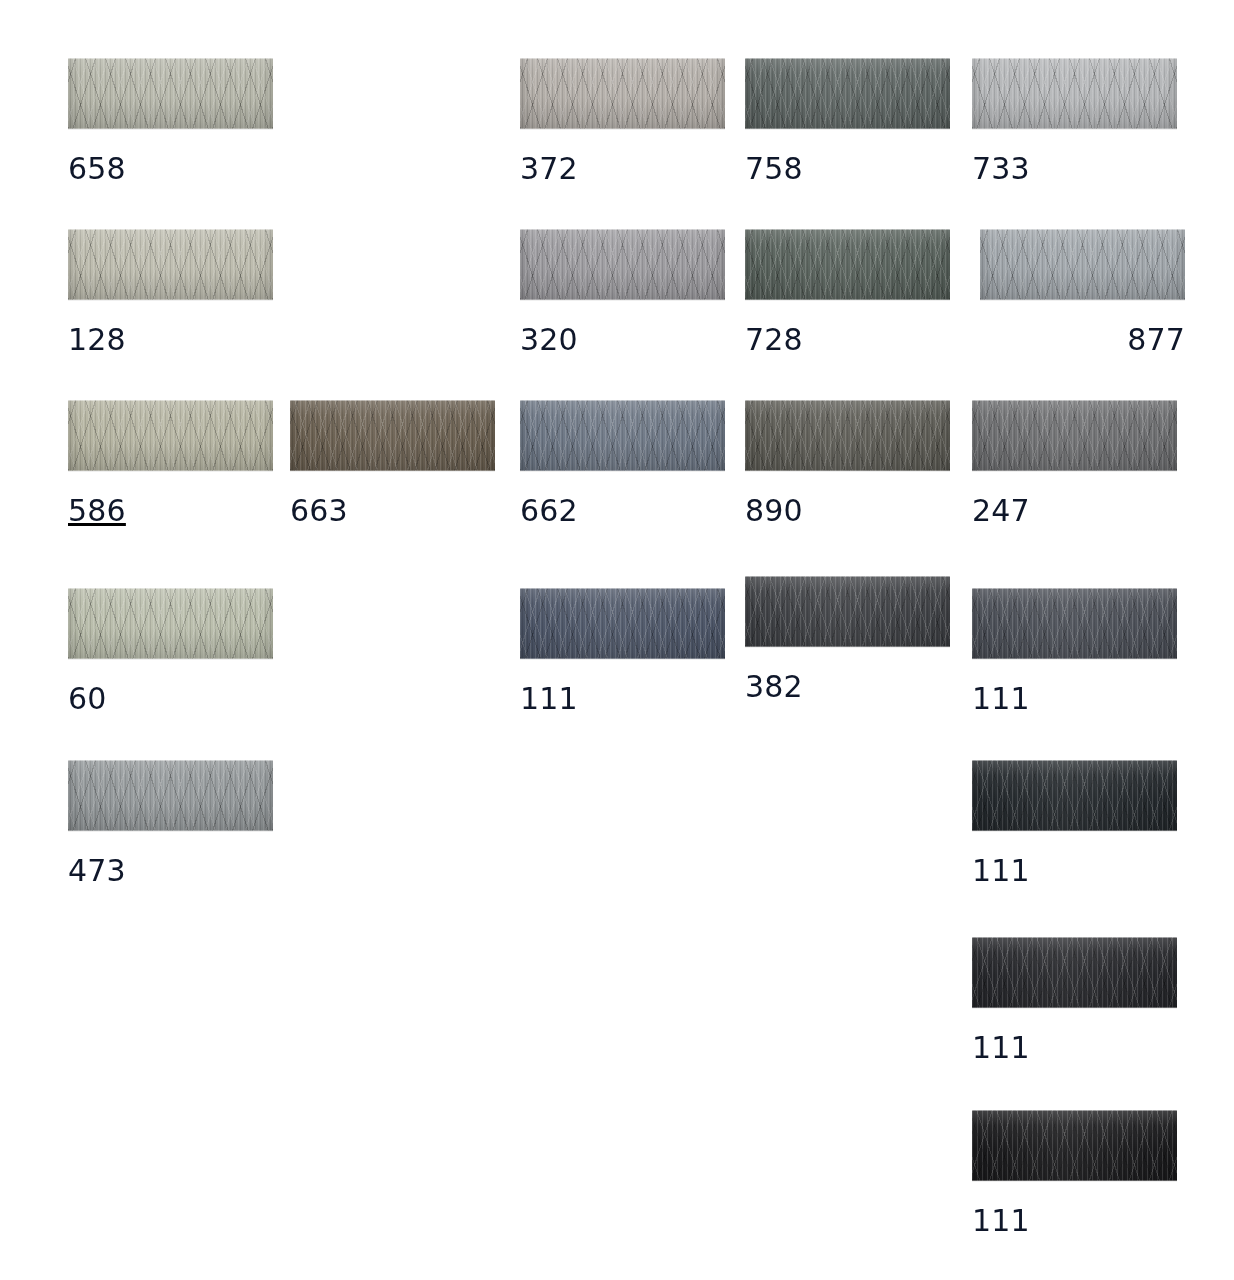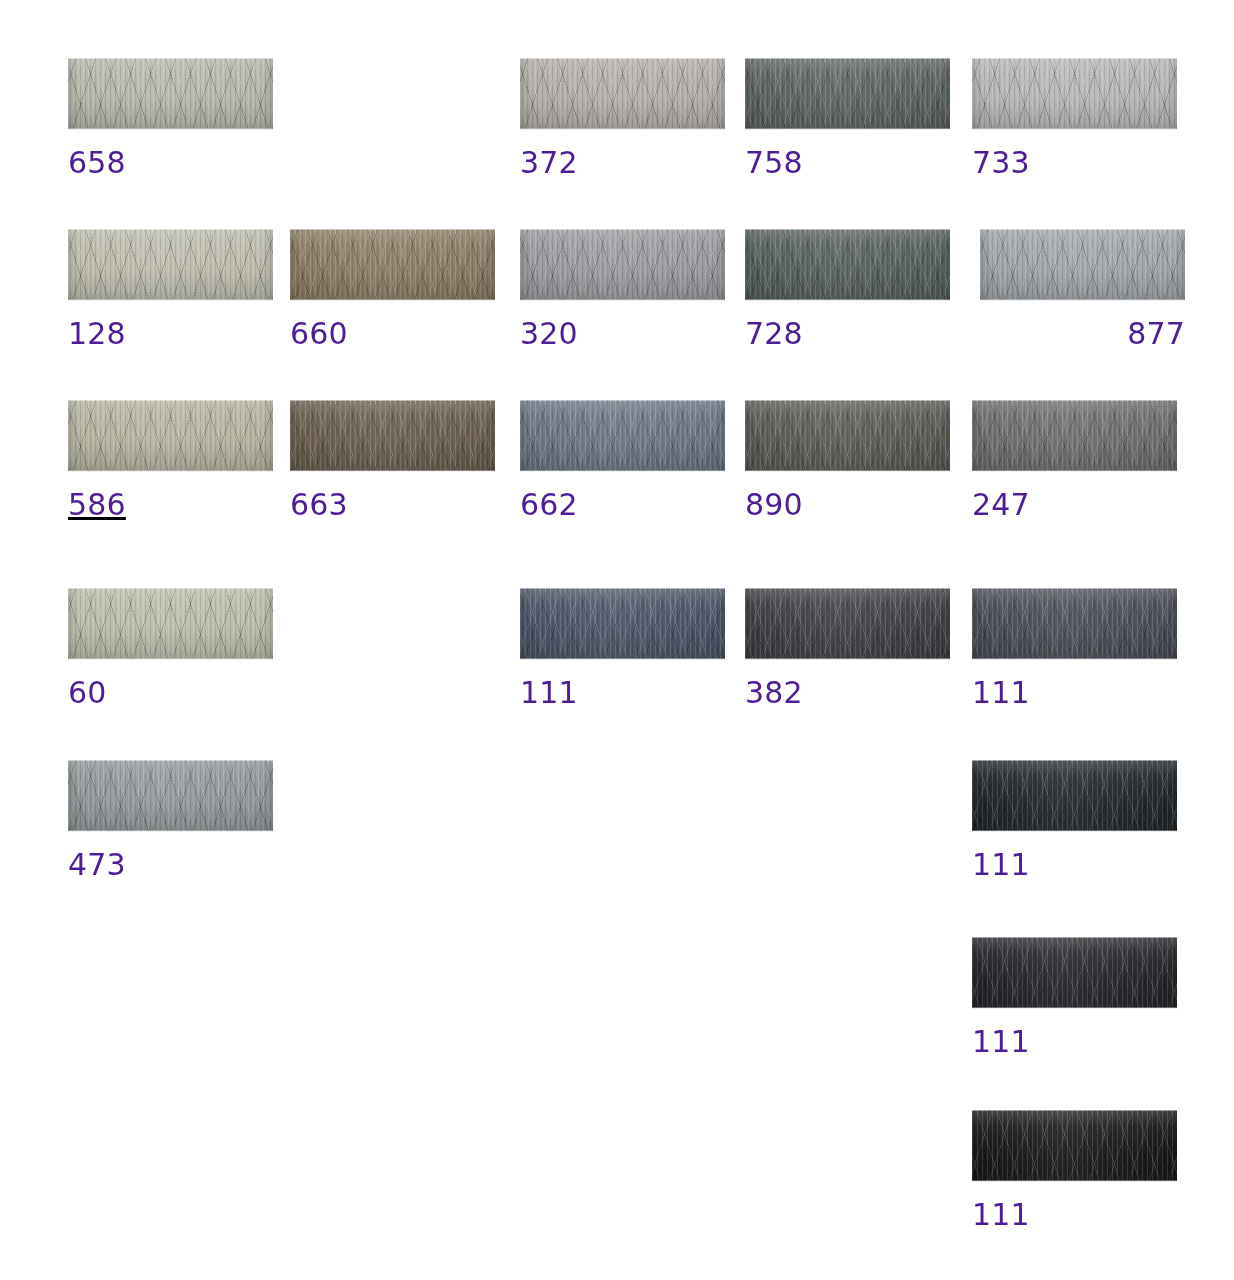--- a/index.html
+++ b/index.html
@@ -108,24 +108,24 @@
         rgba(0,0,0,0.00) 94%,
         rgba(0,0,0,0.10) 100%);
   }
 
   .swatch-chip .tex-edge {
     border-top: 1px solid rgba(255,255,255,0.45);
     border-bottom: 1px solid rgba(255,255,255,0.30);
   }
 
   .swatch-label {
-    margin-top: 19px;
+    margin-top: 25px;
     font-size: 30px;
     line-height: 30px;
-    color: #4c1d95;
+    color: #0f172a;
     letter-spacing: 0.2px;
     font-family: "DejaVu Sans", "Liberation Sans", sans-serif;
     white-space: nowrap;
   }
 </style>
 </head>
 <body>
 
 <div id="swatch-grid">
     <div class="swatch-cell" style="left: 68px; top: 58px; width: 205px;">
@@ -171,30 +171,20 @@
     <div class="swatch-cell" style="left: 68px; top: 229px; width: 205px;">
       <div class="swatch-chip" style="height: 71px; background: rgb(189, 188, 174);">
         <div class="tex-vert"></div>
         <div class="tex-d1"></div>
         <div class="tex-d2"></div>
         <div class="tex-shade"></div>
         <div class="tex-edge"></div>
       </div>
       <div class="swatch-label">128</div>
     </div>
-    <div class="swatch-cell" style="left: 290px; top: 229px; width: 205px;">
-      <div class="swatch-chip" style="height: 71px; background: rgb(139, 124, 100);">
-        <div class="tex-vert"></div>
-        <div class="tex-d1"></div>
-        <div class="tex-d2"></div>
-        <div class="tex-shade"></div>
-        <div class="tex-edge"></div>
-      </div>
-      <div class="swatch-label">660</div>
-    </div>
     <div class="swatch-cell" style="left: 520px; top: 229px; width: 205px;">
       <div class="swatch-chip" style="height: 71px; background: rgb(155, 154, 158);">
         <div class="tex-vert"></div>
         <div class="tex-d1"></div>
         <div class="tex-d2"></div>
         <div class="tex-shade"></div>
         <div class="tex-edge"></div>
       </div>
       <div class="swatch-label">320</div>
     </div>
@@ -281,21 +271,21 @@
     <div class="swatch-cell" style="left: 520px; top: 588px; width: 205px;">
       <div class="swatch-chip" style="height: 71px; background: rgb(76, 85, 103);">
         <div class="tex-vert"></div>
         <div class="tex-d1"></div>
         <div class="tex-d2"></div>
         <div class="tex-shade"></div>
         <div class="tex-edge"></div>
       </div>
       <div class="swatch-label">111</div>
     </div>
-    <div class="swatch-cell" style="left: 745px; top: 588px; width: 205px;">
+    <div class="swatch-cell" style="left: 745px; top: 576px; width: 205px;">
       <div class="swatch-chip" style="height: 71px; background: rgb(62, 64, 68);">
         <div class="tex-vert"></div>
         <div class="tex-d1"></div>
         <div class="tex-d2"></div>
         <div class="tex-shade"></div>
         <div class="tex-edge"></div>
       </div>
       <div class="swatch-label">382</div>
     </div>
     <div class="swatch-cell" style="left: 972px; top: 588px; width: 205px;">

